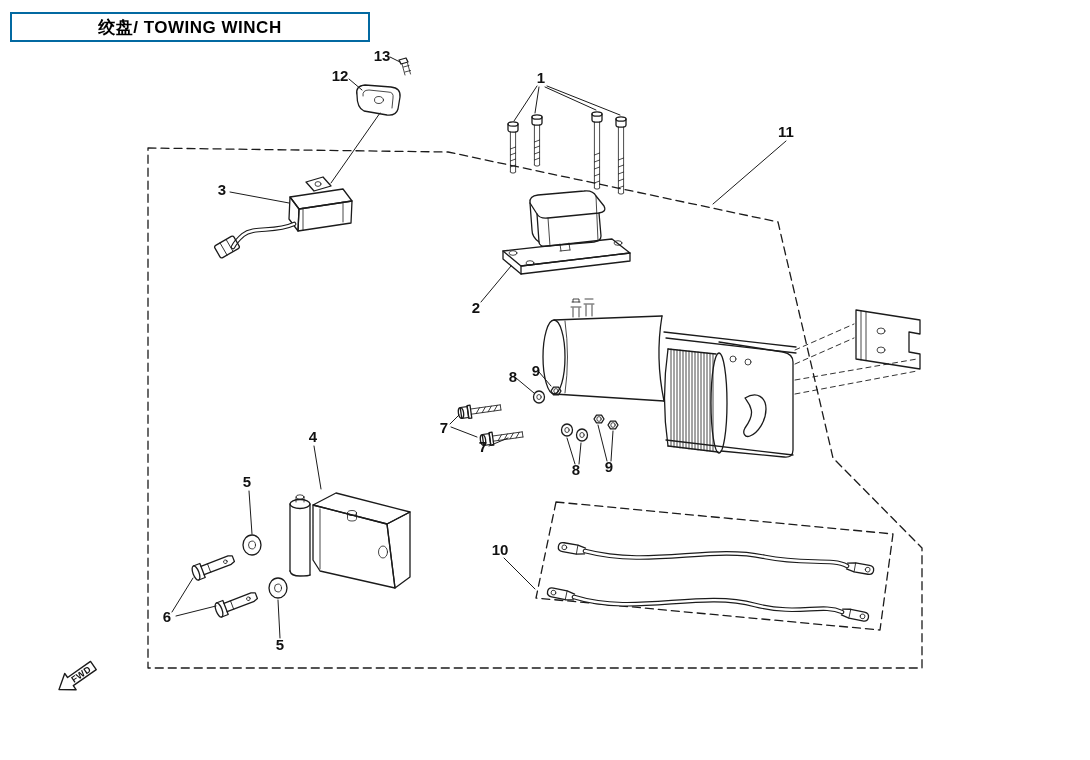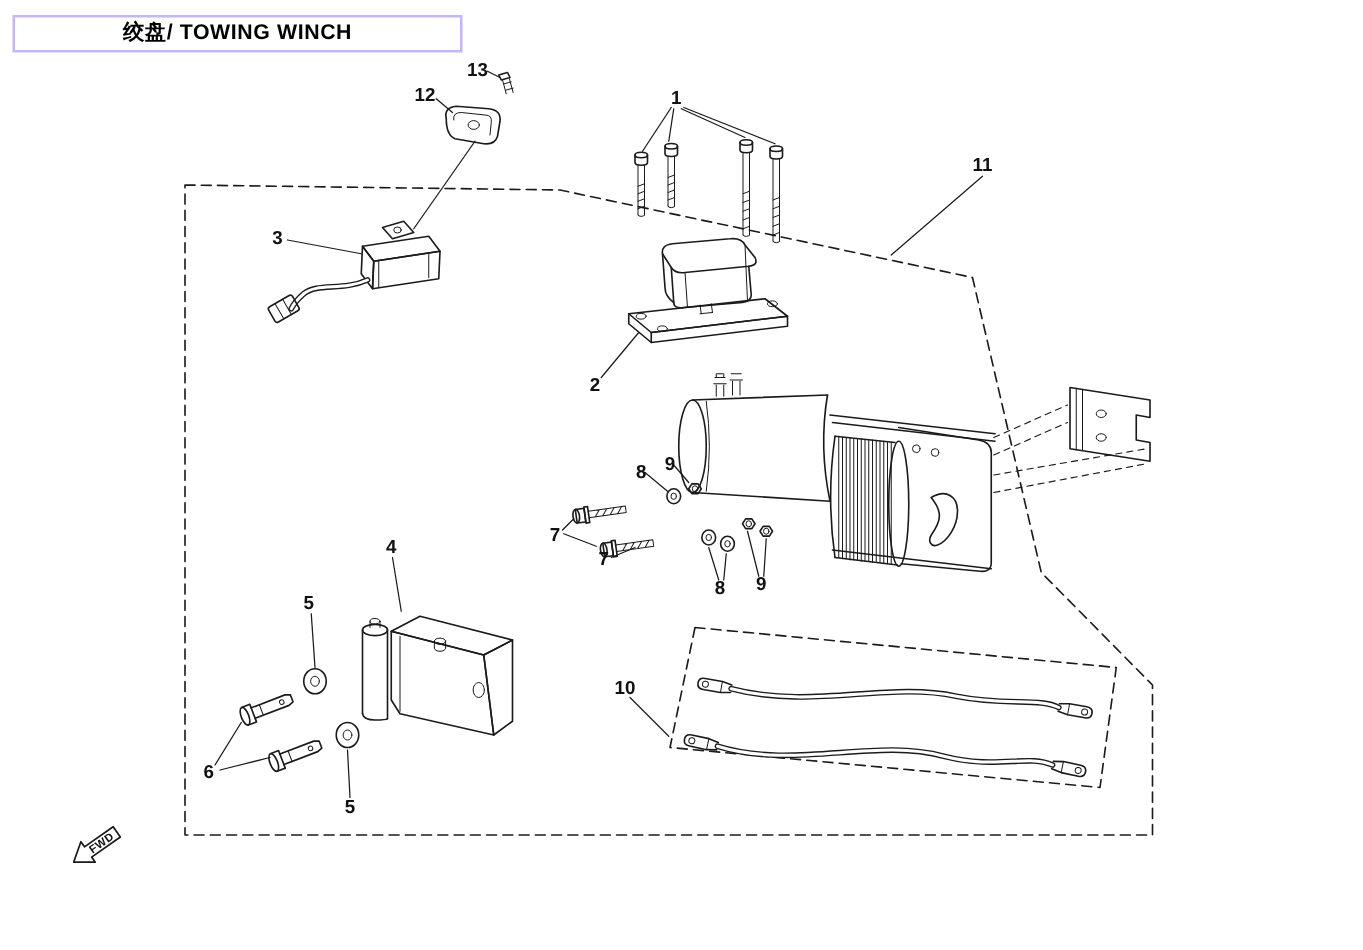--- a/index.html
+++ b/index.html
@@ -1,17 +1,17 @@
 <!DOCTYPE html>
 <html><head>
 <meta charset="utf-8">
 <style>
   html,body{margin:0;padding:0;background:#ffffff;}
   .page{position:relative;width:1090px;height:760px;background:#ffffff;font-family:"Liberation Sans",sans-serif;overflow:hidden;}
-  .title-box{position:absolute;left:10px;top:12px;width:360px;height:30px;border:2px solid #c4b5fd;box-sizing:border-box;display:flex;align-items:flex-start;justify-content:center;background:#fff;z-index:2;}
+  .title-box{position:absolute;left:10px;top:12px;width:360px;height:30px;border:2px solid #0369a1;box-sizing:border-box;display:flex;align-items:center;justify-content:center;background:#fff;z-index:2;}
   .title-box span{font-weight:bold;font-size:17px;letter-spacing:.5px;color:#000;white-space:nowrap;}
   svg{position:absolute;left:0;top:0;}
   .ln{fill:none;stroke:#1b1b1b;stroke-width:1.3;stroke-linecap:round;stroke-linejoin:round;}
   .thin{stroke-width:.8;}
   .dash{stroke-dasharray:8 5;}
   .dash2{stroke-dasharray:5 4;stroke-width:.9;}
   .ldr{fill:none;stroke:#1b1b1b;stroke-width:1;stroke-linecap:round;}
   .cable-o{fill:none;stroke:#1b1b1b;stroke-width:4.6;stroke-linecap:round;}
   .cable-i{fill:none;stroke:#ffffff;stroke-width:2.4;stroke-linecap:round;}
   .callout{font-family:"Liberation Sans",sans-serif;font-weight:bold;font-size:15px;fill:#111;text-anchor:middle;}

